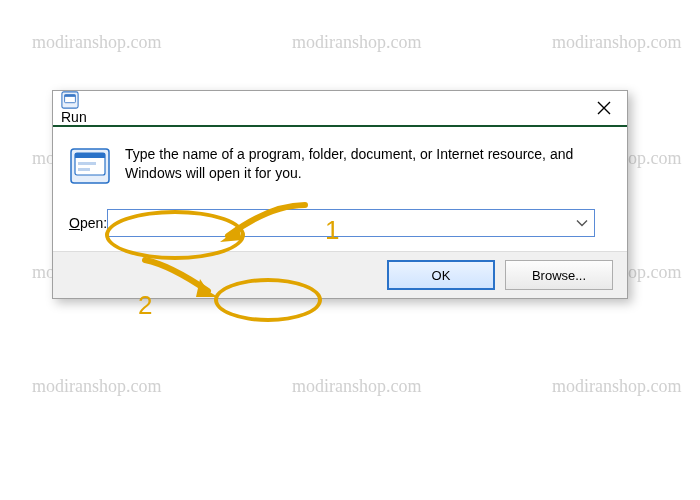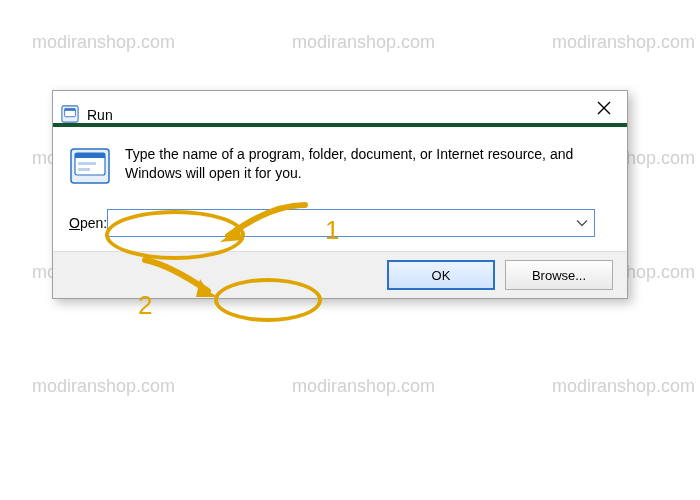--- a/index.html
+++ b/index.html
@@ -9,41 +9,42 @@
     background: #fff;
     position: relative;
     font-family: "Segoe UI", Tahoma, sans-serif;
     font-size: 13px;
     overflow: hidden;
   }
   .watermark {
     position: absolute;
     color: #d0d0d0;
     font-size: 18px;
-    font-family: Liberation Sans, sans-serif;
+    font-family: Liberation Serif, serif;
     user-select: none;
     pointer-events: none;
   }
   .dialog {
     position: absolute;
     left: 52px;
     top: 90px;
     width: 576px;
     background: #fff;
     border: 1px solid #a0a0a0;
     box-shadow: 4px 4px 10px rgba(0,0,0,0.25);
   }
   .titlebar {
     height: 36px;
     display: flex;
-    align-items: flex-end;
+    align-items: flex-start;
     padding: 0 8px;
     background: #fff;
-    border-bottom: 4px solid #14532d;
+    border-bottom: 2px solid #14532d;
     position: relative;
+    flex-direction: column;
   }
   .titlebar .app-icon {
     width: 18px; height: 18px;
     margin-right: 8px;
   }
   .titlebar .title-text { font-size: 14px; color: #000; }
   .close-btn {
     position: absolute; right: 0; top: 0;
     width: 46px; height: 36px;
     display: flex; align-items: center; justify-content: center;

